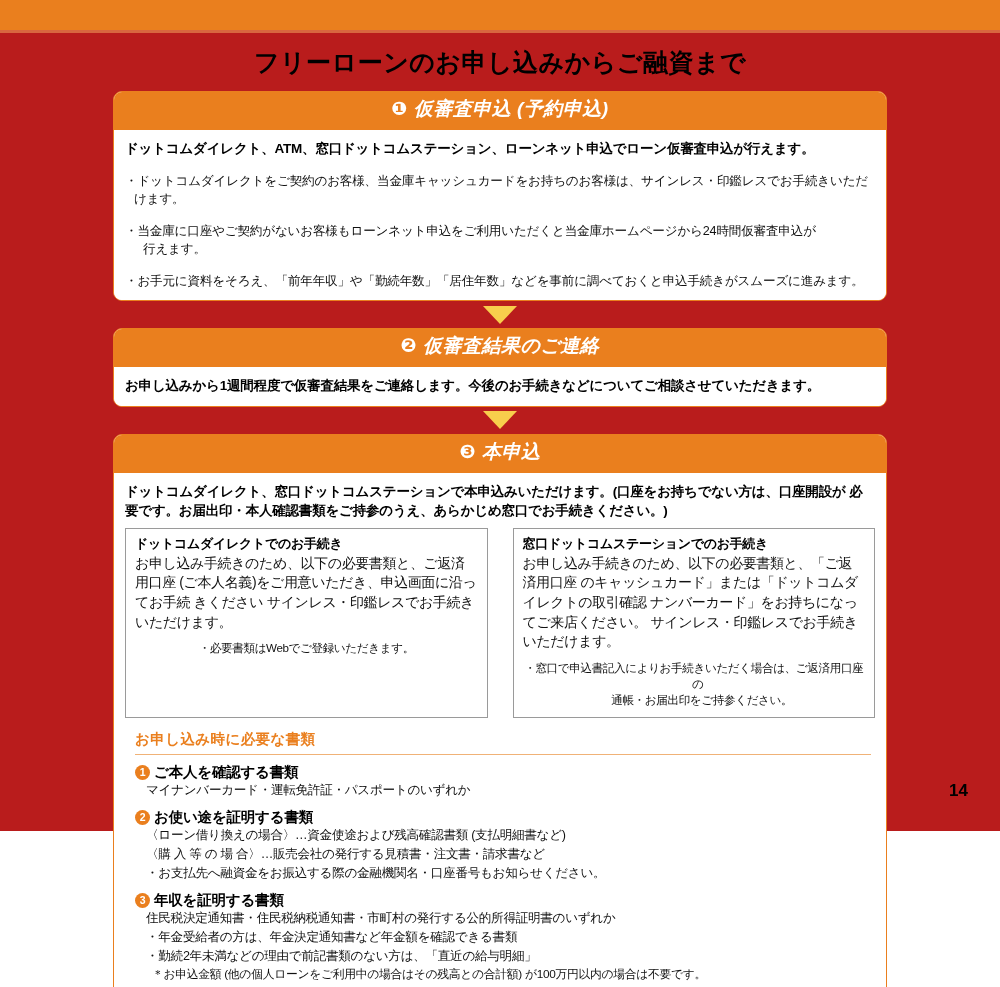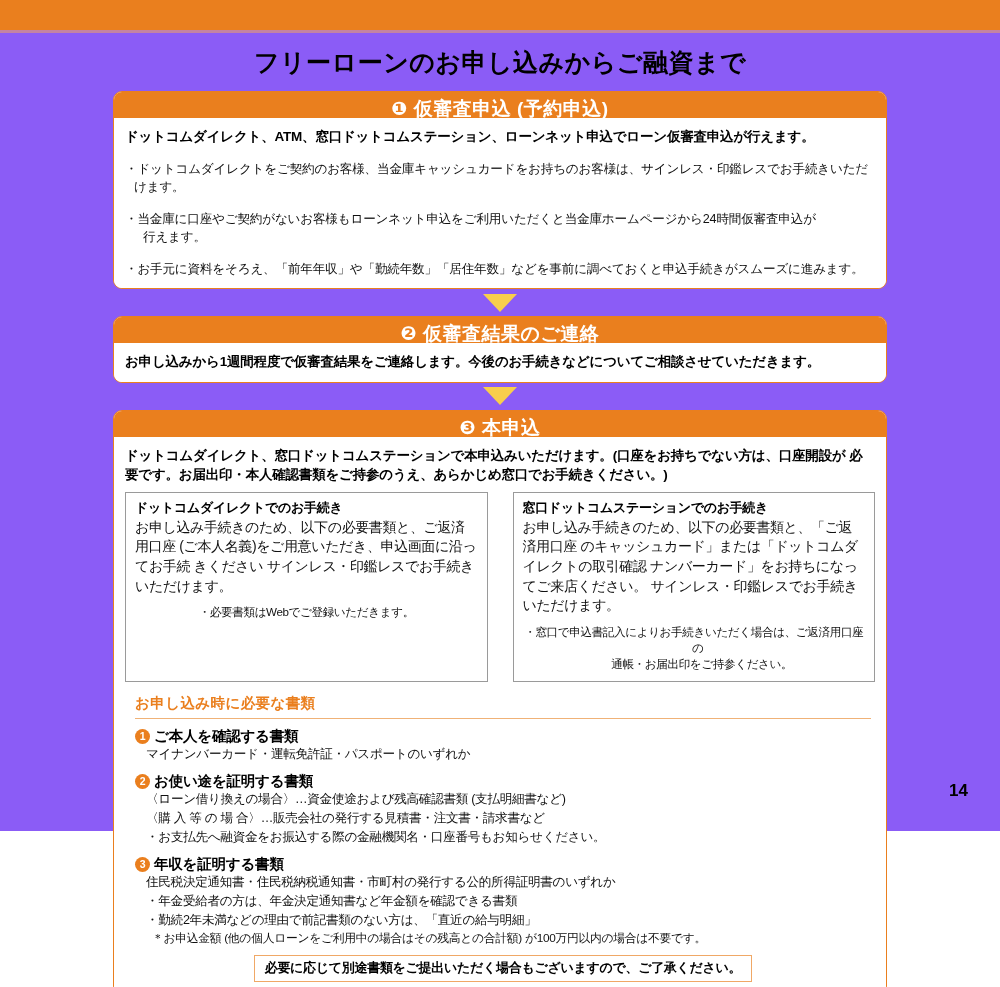--- a/index.html
+++ b/index.html
@@ -7,21 +7,21 @@
     width: 1000px;
     height: 987px;
     background: #ffffff;
     font-family: "Liberation Sans", "DejaVu Sans", sans-serif;
     overflow: hidden;
   }
   .page {
     position: relative;
     width: 1000px;
     height: 831px;
-    background: #8b5cf6;
+    background: #b91c1c;
   }
   
   .top-band {
     position: absolute;
     top: 0; left: 0;
     width: 1000px;
     height: 30px;
     background: #EA7F1E;
   }
   .top-band-shade {
@@ -55,23 +55,24 @@
     background: #ffffff;
     overflow: hidden;
   }
   .step-header {
     background: #EA7F1E;
     color: #ffffff;
     text-align: center;
     font-size: 19px;
     font-weight: bold;
     line-height: 1;
-    padding: 7px 0 0 0;
+    padding: 7px 0 12px 0;
     letter-spacing: .5px;
     white-space: nowrap;
+    font-style: italic;
   }
   .step-body {
     padding: 9px 11px 10px 11px;
     background: #ffffff;
   }
   .lead {
     font-size: 13.5px;
     font-weight: bold;
     color: #000;
     line-height: 1.45;

